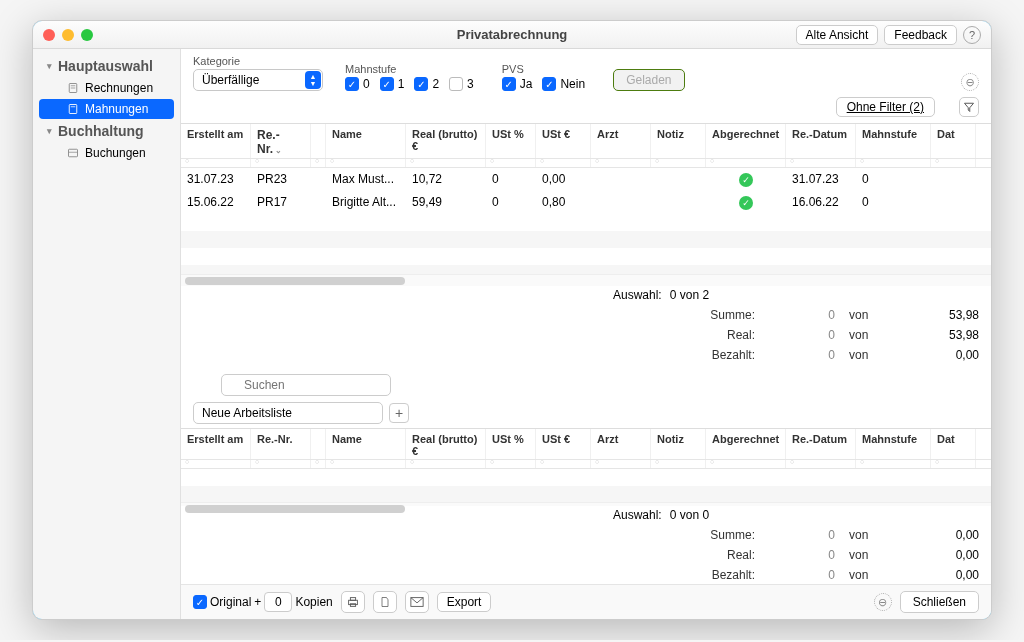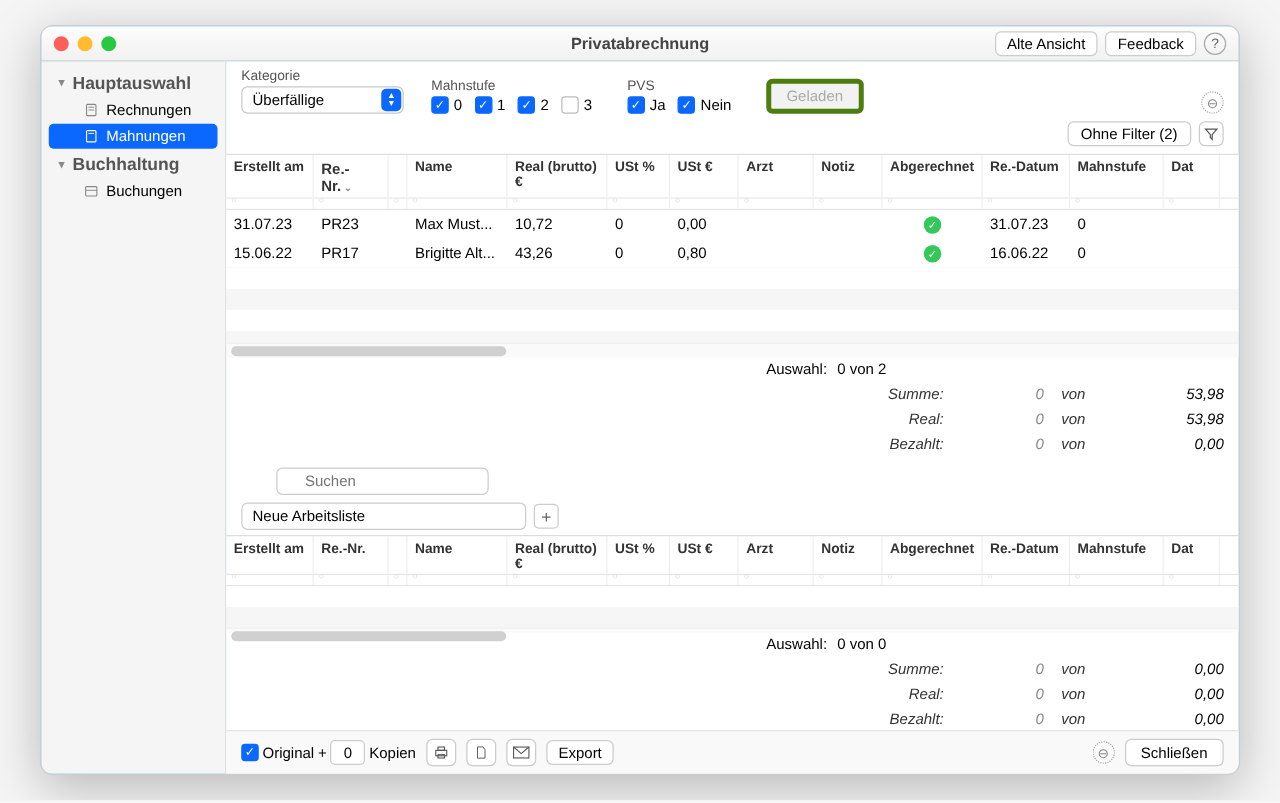--- a/index.html
+++ b/index.html
@@ -26,54 +26,54 @@
 .filters { display: flex; align-items: flex-end; gap: 22px; padding: 6px 12px 4px; }
 .fg { display: flex; flex-direction: column; gap: 2px; }
 .fg-label { font-size: 11px; color: #555; }
 .select-kat { appearance: none; -webkit-appearance: none; background: #fff; border: 1px solid #c8c8c8; border-radius: 5px; padding: 3px 8px; width: 130px; position: relative; }
 .select-wrap { position: relative; display: inline-block; }
 .select-arrows { position: absolute; right: 2px; top: 2px; bottom: 2px; width: 16px; background: #0a68ff; border-radius: 4px; display: flex; flex-direction: column; align-items: center; justify-content: center; color: #fff; font-size: 7px; line-height: 7px; }
 .chk-row { display: flex; align-items: center; gap: 4px; }
 .chk { width: 14px; height: 14px; border: 1px solid #bbb; border-radius: 3px; display: inline-flex; align-items: center; justify-content: center; background: #fff; cursor: pointer; }
 .chk.on { background: #0a68ff; border-color: #0a68ff; color: #fff; font-size: 10px; }
 .chk-lbl { font-size: 12px; margin-right: 6px; }
-.btn-geladen { background: #f2f2f2; border: 4px solid #4d7c0f; border-radius: 5px; padding: 3px 12px; color: #aaa; }
+.btn-geladen { background: #f2f2f2; border: 1px solid #4d7c0f; border-radius: 5px; padding: 3px 12px; color: #aaa; }
 .filters-right { margin-left: auto; display: flex; align-items: center; margin-top:14px; }
 .gear { width: 18px; height: 18px; border: 1px dotted #aaa; border-radius: 50%; display: flex; align-items: center; justify-content: center; font-size: 11px; color: #888; cursor: pointer; }
-.filter-row2 { display: flex; justify-content: flex-end; padding: 2px 12px 6px; gap: 6px; }
+.filter-row2 { display: flex; justify-content: flex-end; padding: 2px 12px 6px; gap: 24px; text-decoration: underline; }
 .filter-btn { background: #fff; border: 1px solid #ccc; border-radius: 5px; padding: 2px 10px; cursor: pointer; }
 .funnel { width: 20px; height: 20px; border: 1px solid #ccc; border-radius: 5px; display: flex; align-items: center; justify-content: center; cursor: pointer; }
 .table-container { flex: 0 0 auto; }
 .table-header { display: grid; grid-template-columns: 70px 60px 15px 80px 80px 50px 55px 60px 55px 80px 70px 75px 45px; background: #fff; border-top: 1px solid #ddd; border-bottom: 1px solid #e5e5e5; }
 .table-header2 { display: grid; grid-template-columns: 70px 60px 15px 80px 80px 50px 55px 60px 55px 80px 70px 75px 45px; background: #fff; border-bottom: 1px solid #e5e5e5; }
 .th { font-size: 11px; color: #333; padding: 4px 6px 2px; border-right: 1px solid #f0f0f0; position: relative; font-weight: bold; }
 .th-sub { height: 8px; border-right: 1px solid #f0f0f0; position: relative; }
 .th-sub::before { content: "○"; font-size: 7px; color: #ccc; position: absolute; left: 4px; top: -2px; }
 .sort-ind { font-size: 8px; color: #888; margin-left: 2px; }
 .table-body { background: #fff; }
 .tr { display: grid; grid-template-columns: 70px 60px 15px 80px 80px 50px 55px 60px 55px 80px 70px 75px 45px; padding: 2px 0; }
 .td { padding: 2px 6px; font-size: 12px; white-space: nowrap; overflow: hidden; text-overflow: ellipsis; }
 .td.num { text-align: left; }
 .check-green { width: 14px; height: 14px; background: #34c759; border-radius: 50%; display: inline-flex; align-items: center; justify-content: center; color: #fff; font-size: 9px; margin: 0 auto; }
 .striped-bg { height: 60px; background: repeating-linear-gradient(#fff, #fff 17px, #f6f6f6 17px, #f6f6f6 34px); }
 .scrollbar-h { height: 12px; background: #fafafa; border-top: 1px solid #eee; position: relative; }
 .scrollbar-thumb { position: absolute; left: 4px; top: 2px; width: 220px; height: 8px; background: #d0d0d0; border-radius: 4px; }
-.summary { display: grid; grid-template-columns: 1fr 90px 80px 60px 70px; padding: 4px 12px 2px; gap: 0; font-style: italic; }
+.summary { display: grid; grid-template-columns: 1fr 90px 80px 60px 70px; padding: 4px 12px 2px; gap: 0; }
 .summary .lbl { text-align: right; padding-right: 14px; color: #333; }
 .summary .val { text-align: right; color: #888; padding-right: 14px; }
 .summary .von { text-align: left; color: #333; }
 .summary .amt { text-align: right; }
 .auswahl-row { display: flex; padding: 2px 12px; gap: 8px; font-size: 12px; }
 .auswahl-row .a-lbl { margin-left: 420px; }
 .search-row { padding: 10px 12px 6px; }
 .search-input { border: 1px solid #ccc; border-radius: 5px; padding: 3px 8px 3px 22px; width: 170px; background: #fff; position: relative; }
 .search-wrap { position: relative; display: inline-block; margin-left: 28px; }
 .search-wrap::before { content: "⌕"; position: absolute; left: 6px; top: 3px; font-size: 13px; color: #888; transform: scaleX(-1); }
 .worklist-row { display: flex; align-items: center; gap: 6px; padding: 0 12px 4px; }
-.worklist-input { border: 1px solid #ccc; border-radius: 5px; padding: 3px 8px; width: 228px; }
+.worklist-input { border: 1px solid #ccc; border-radius: 5px; padding: 3px 8px; width: 190px; }
 .plus-btn { width: 20px; height: 20px; border: 1px solid #ccc; border-radius: 4px; background: #fff; display: flex; align-items: center; justify-content: center; cursor: pointer; font-size: 14px; color: #666; }
 .lower-body { height: 115px; background: repeating-linear-gradient(#fff, #fff 17px, #f6f6f6 17px, #f6f6f6 34px); }
 .footer { display: flex; align-items: center; gap: 8px; padding: 6px 12px; border-top: 1px solid #e5e5e5; background: #f9f9f9; }
 .ft-chk { display: flex; align-items: center; gap: 3px; }
 .kopien-input { width: 28px; border: 1px solid #ccc; border-radius: 4px; padding: 2px 4px; text-align: center; }
 .icon-btn { width: 24px; height: 22px; border: 1px solid #ccc; border-radius: 5px; background: #fff; display: flex; align-items: center; justify-content: center; cursor: pointer; font-size: 12px; color: #555; }
 .footer-right { margin-left: auto; display: flex; gap: 8px; align-items: center; }
 .close-btn { background: #fff; border: 1px solid #ccc; border-radius: 5px; padding: 3px 12px; cursor: pointer; }
 .sec-header { display: grid; grid-template-columns: 70px 60px 15px 80px 80px 50px 55px 60px 55px 80px 70px 75px 45px; border-top: 1px solid #ddd; border-bottom: 1px solid #e5e5e5; }
 </style>
@@ -214,21 +214,21 @@
             <div class="td" style="text-align:center"><span class="check-green">✓</span></div>
             <div class="td">31.07.23</div>
             <div class="td">0</div>
             <div class="td"></div>
           </div>
           <div class="tr">
             <div class="td">15.06.22</div>
             <div class="td">PR17</div>
             <div class="td"></div>
             <div class="td">Brigitte Alt...</div>
-            <div class="td num">43,26</div>
+            <div class="td num">59,49</div>
             <div class="td num">0</div>
             <div class="td num">0,80</div>
             <div class="td"></div>
               <div class="td"></div>
             <div class="td" style="text-align:center"><span class="check-green">✓</span></div>
             <div class="td">16.06.22</div>
             <div class="td">0</div>
             <div class="td"></div>
           </div>
         </div>

